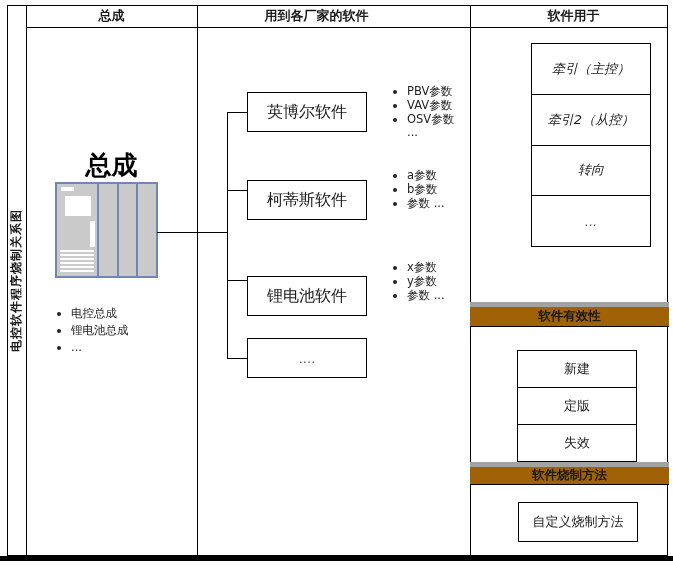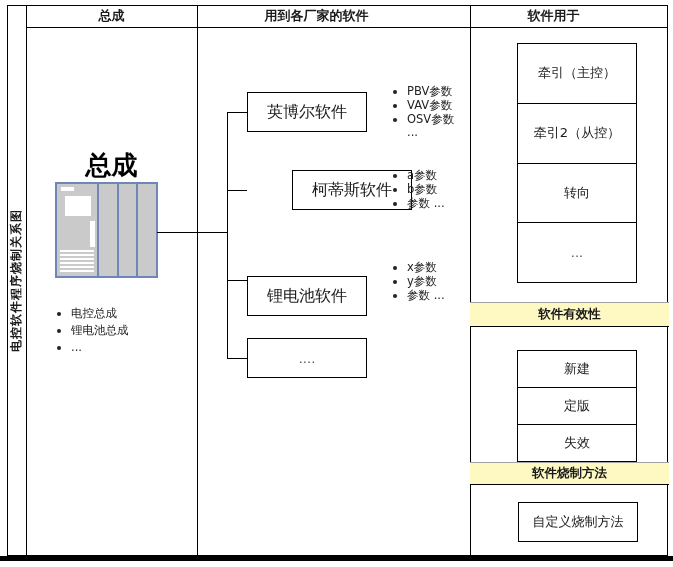--- a/index.html
+++ b/index.html
@@ -50,22 +50,22 @@
   .stack{
     position:absolute;border:1px solid #000;background:#fff;display:flex;
     flex-direction:column;box-sizing:border-box;
   }
   .stack .cell{
     flex:1;display:flex;align-items:center;justify-content:center;
     font-size:13px;text-align:center;
   }
   .stack .cell + .cell{border-top:1px solid #000;}
   .band{
-    position:absolute;border-top:1px solid #a3a3a3;border-bottom:1px solid #000;
-    background:#fef9c3;display:flex;align-items:center;justify-content:center;
+    position:absolute;border-top:5px solid #a3a3a3;border-bottom:1px solid #000;
+    background:#a16207;display:flex;align-items:center;justify-content:center;
     font-size:12.5px;font-weight:bold;box-sizing:border-box;
   }
   .muted{color:#555;}
 </style>
 </head>
 <body>
 
 <div class="canvas">
 
   <div class="abs outer-border" style="left:7px;top:5px;width:661px;height:551px;"></div>
@@ -74,21 +74,21 @@
   <div class="line" style="left:470px;top:5px;width:1px;height:551px;"></div>
   <div class="line" style="left:26px;top:27px;width:642px;height:1px;"></div>
   <div class="line" style="left:0px;top:556px;width:673px;height:5px;"></div>
 
   <div class="abs side-strip" style="left:7px;top:5px;width:19px;height:551px;">
     <span>电控软件程序烧制关系图</span>
   </div>
 
   <div class="col-header" style="left:26px;width:171px;">总成</div>
   <div class="col-header" style="left:180px;width:273px;">用到各厂家的软件</div>
-  <div class="col-header" style="left:450px;width:199px;padding-left:8px;">软件用于</div>
+  <div class="col-header" style="left:470px;width:199px;padding-left:8px;">软件用于</div>
 
   <div class="big-title" style="left:26px;top:148px;width:171px;">总成</div>
 
   <div class="cabinet">
     <div class="cab-panel first">
       <div class="cab-small"></div>
       <div class="cab-window"></div>
       <div class="cab-handle"></div>
       <div class="cab-vents">
         <i></i>
@@ -113,21 +113,21 @@
   <div class="line" style="left:157px;top:232px;width:70px;height:1px;"></div>
   <div class="line" style="left:227px;top:112px;width:1px;height:246px;"></div>
   <div class="line" style="left:227px;top:112px;width:20px;height:1px;"></div>
   <div class="line" style="left:227px;top:190px;width:20px;height:1px;"></div>
   <div class="line" style="left:227px;top:280px;width:20px;height:1px;"></div>
   <div class="line" style="left:227px;top:358px;width:20px;height:1px;"></div>
 
   <div class="node-box vendor-box" style="top:92px;text-align:right;">
     <span>英博尔软件</span>
   </div>
-  <div class="node-box vendor-box" style="top:170px;margin-left:45px;">
+  <div class="node-box vendor-box" style="top:180px;">
     <span>柯蒂斯软件</span>
   </div>
   <div class="node-box vendor-box" style="top:260px;margin-top:16px;">
     <span>锂电池软件</span>
   </div>
   <div class="node-box vendor-box muted" style="top:338px;font-size:13px;">
     <span>....</span>
   </div>
 
   <ul class="blist" style="left:392px;top:84px;width:80px;">
@@ -142,21 +142,21 @@
     <li>b参数</li>
     <li>参数 ...</li>
   </ul>
 
   <ul class="blist" style="left:392px;top:260px;width:80px;">
     <li>x参数</li>
     <li>y参数</li>
     <li>参数 ...</li>
   </ul>
 
-  <div class="stack" style="left:517px;top:43px;width:120px;height:240px;">
+  <div class="stack" style="left:531px;top:43px;width:120px;height:204px;font-style:italic;">
     <div class="cell">牵引（主控）</div>
     <div class="cell">牵引2（从控）</div>
     <div class="cell">转向</div>
     <div class="cell muted">...</div>
   </div>
 
   <div class="band" style="left:470px;top:302px;width:199px;height:25px;">软件有效性</div>
   <div class="stack" style="left:517px;top:350px;width:120px;height:112px;">
     <div class="cell">新建</div>
     <div class="cell">定版</div>

